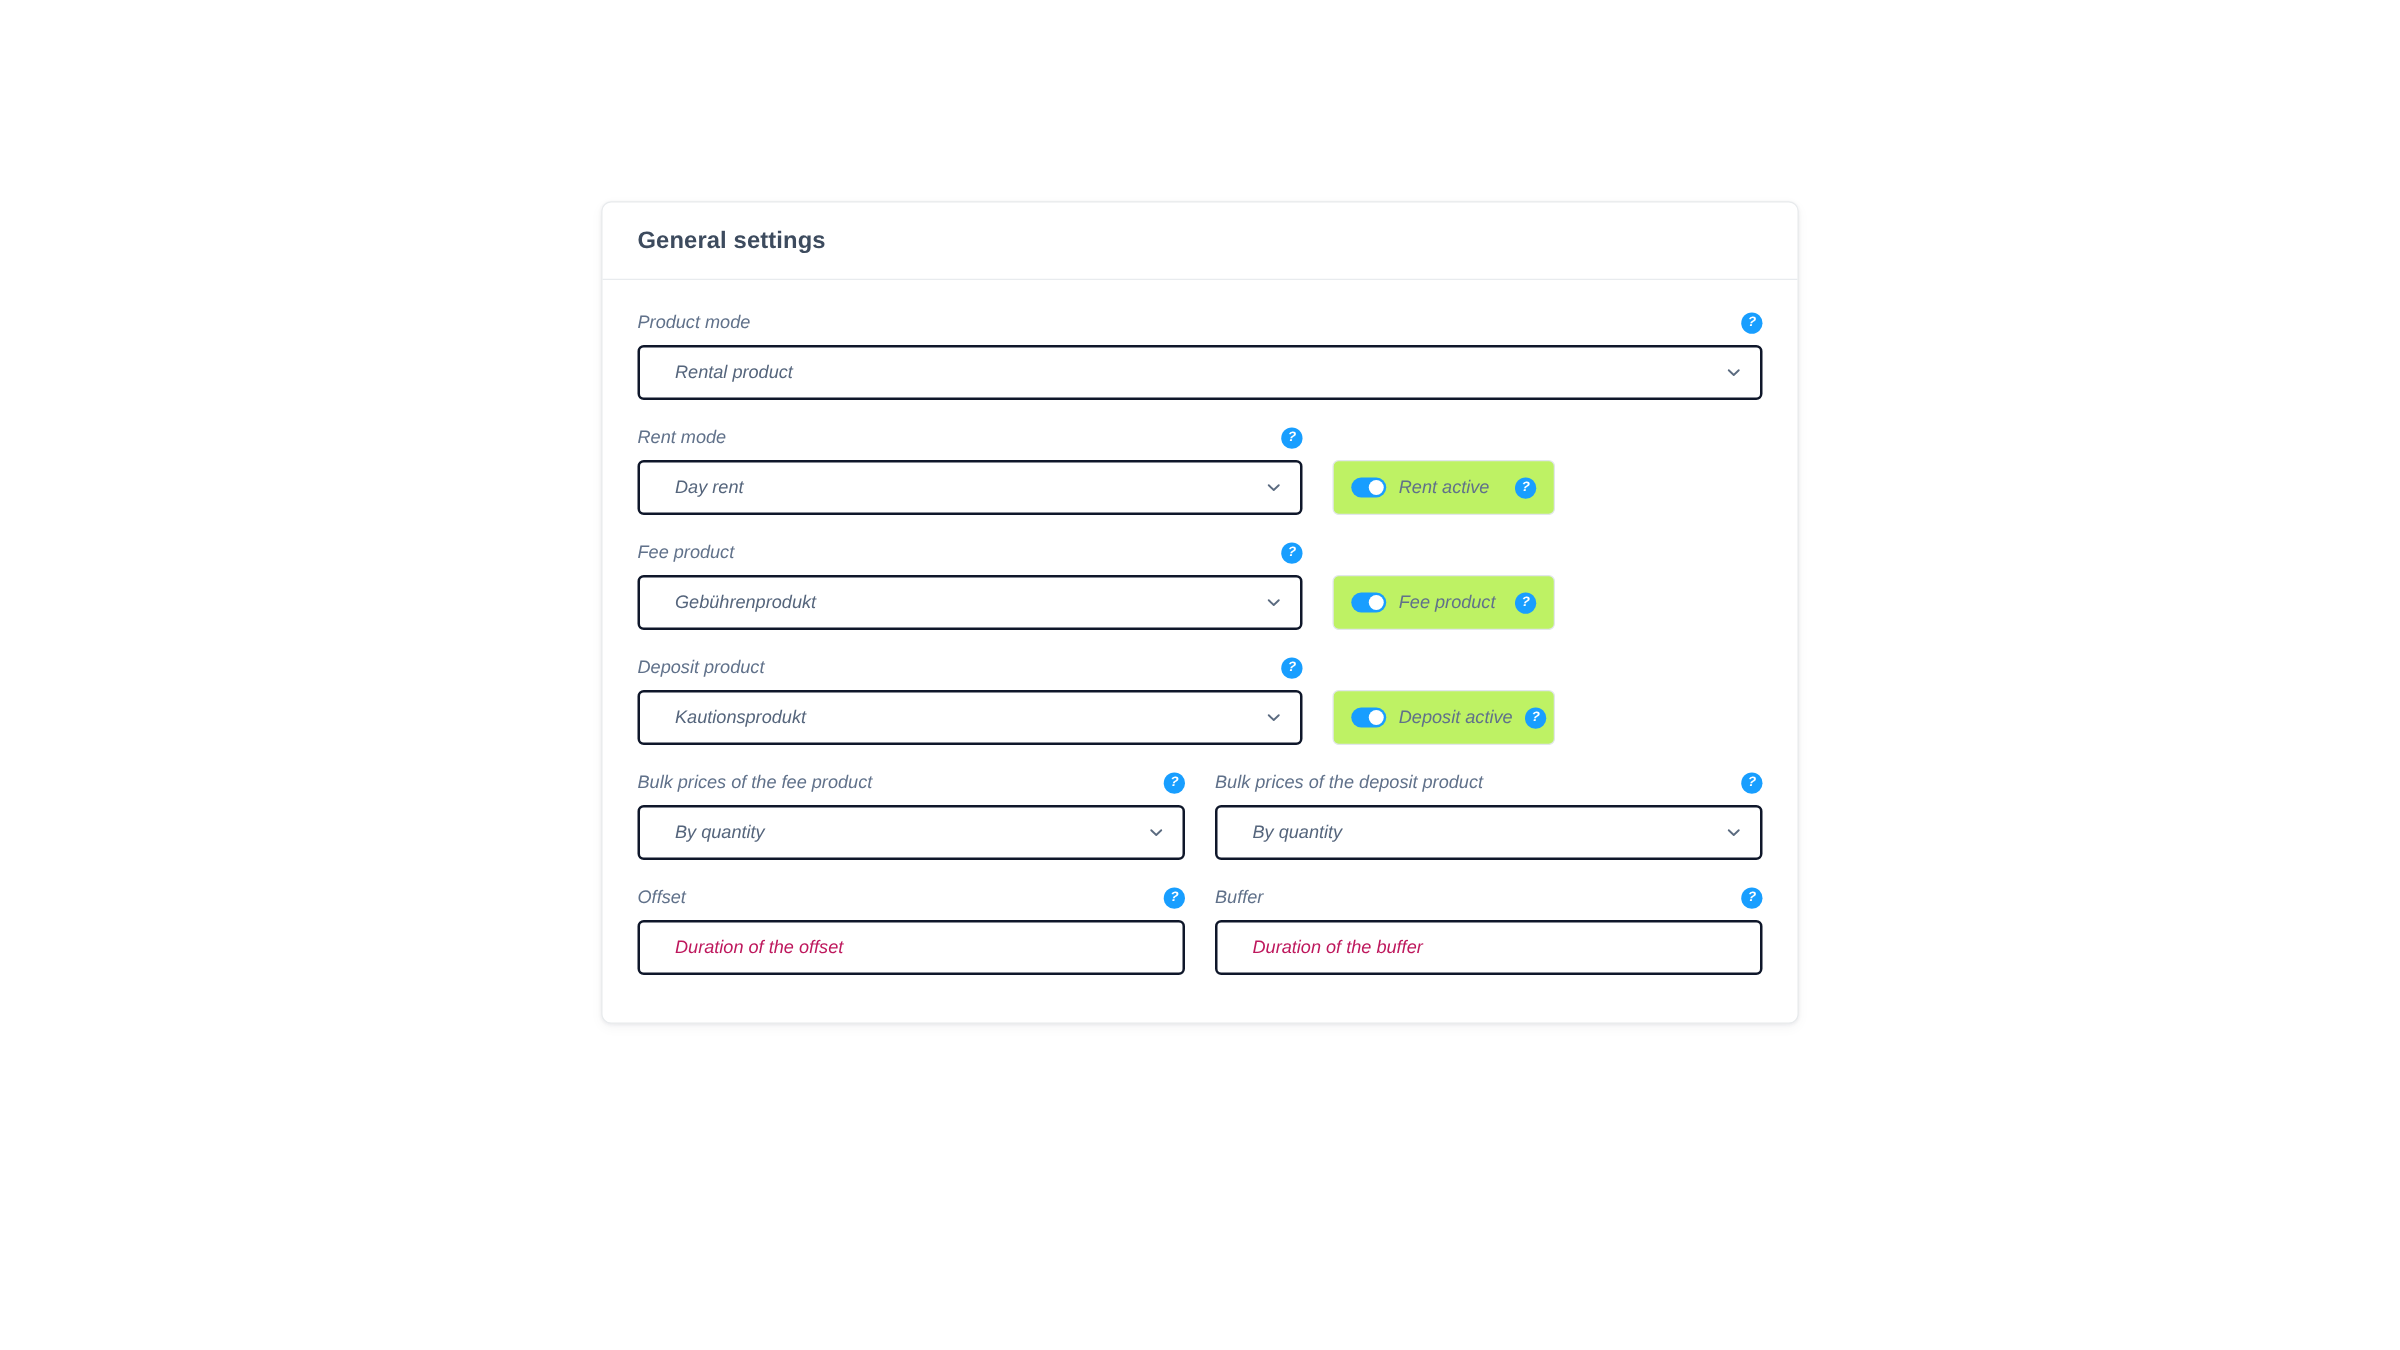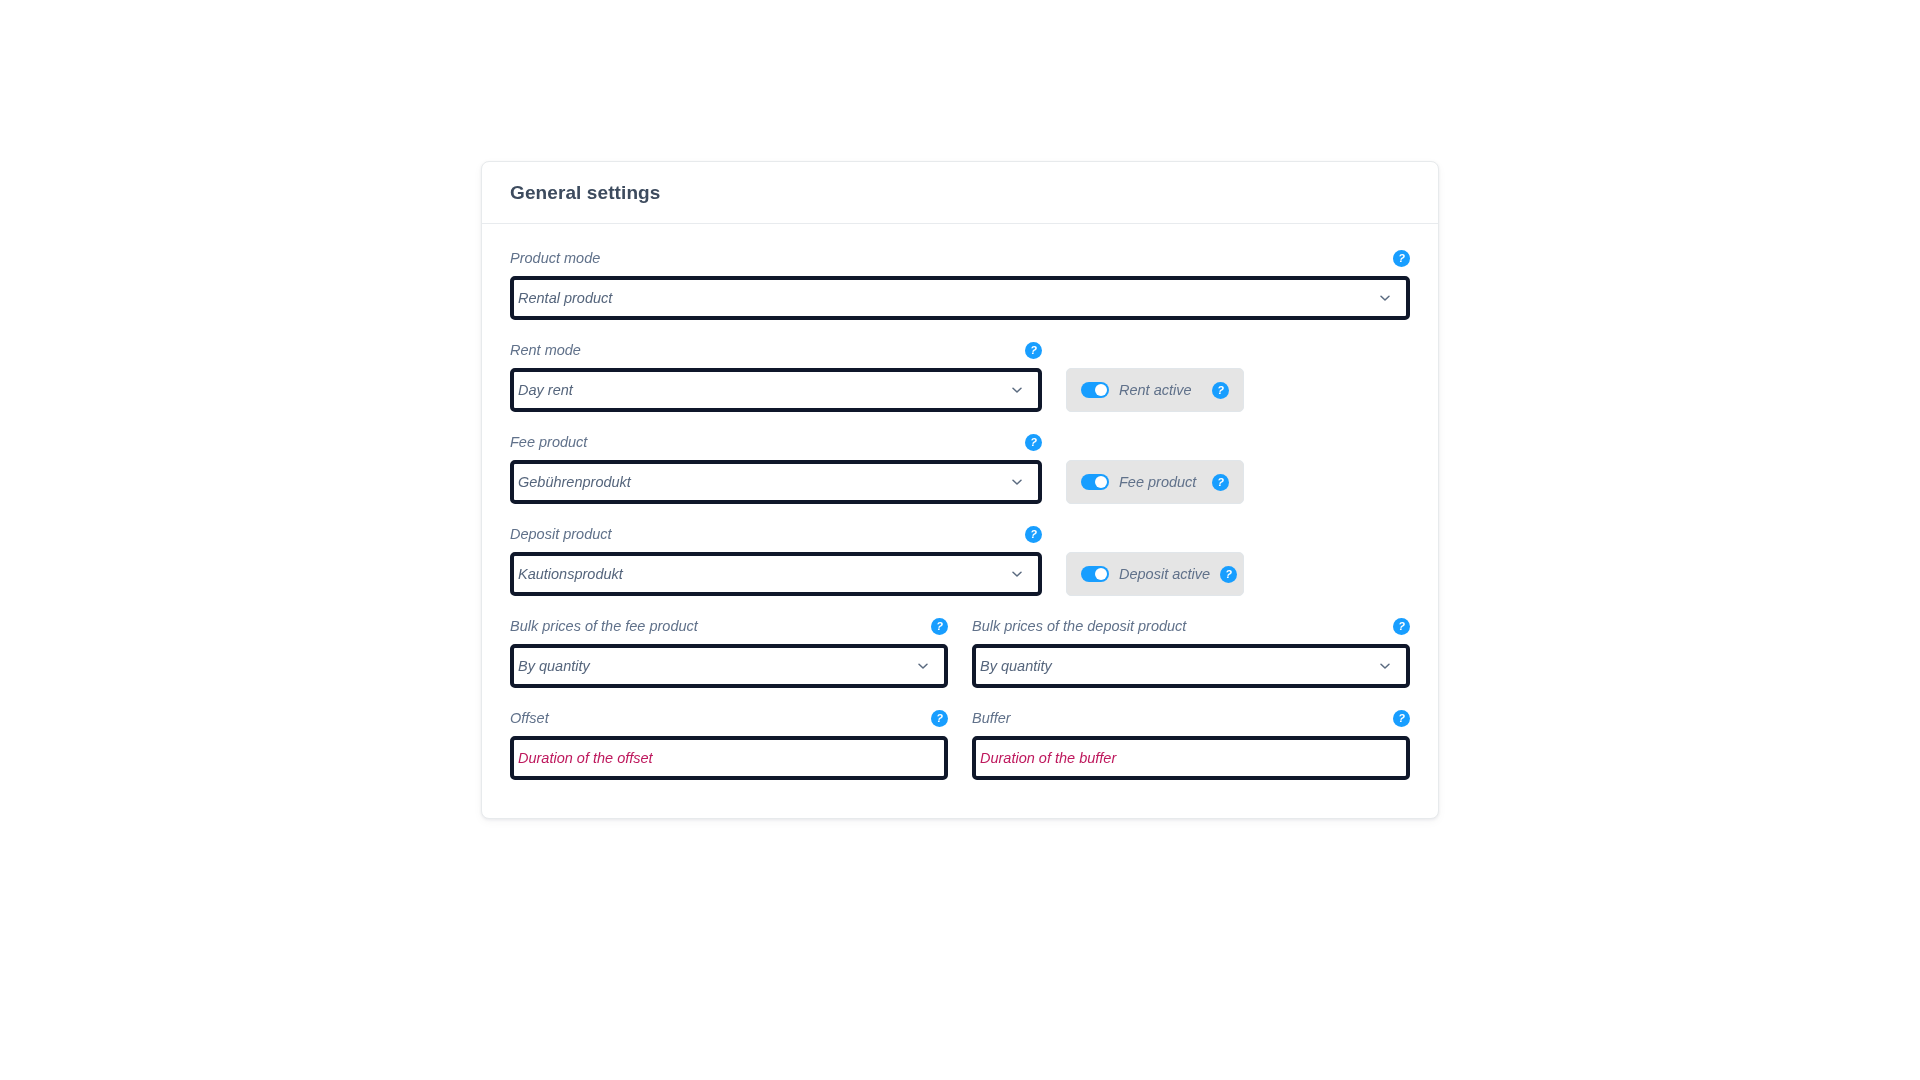--- a/index.html
+++ b/index.html
@@ -85,26 +85,26 @@
     line-height: 1;
     cursor: pointer;
     user-select: none;
   }
 
   
   .control {
     position: relative;
     height: 44px;
     box-sizing: border-box;
-    border: 4px solid #0f172a;
+    border: 2px solid #0f172a;
     border-radius: 5px;
     background: #ffffff;
     display: flex;
     align-items: center;
-    padding: 0 4px;
+    padding: 0 28px;
     cursor: pointer;
   }
 
   .control-value {
     font-size: 14.5px;
     color: #55657c;
   }
 
   .control-placeholder {
     font-size: 14.5px;
@@ -143,21 +143,21 @@
 
   
   .toggle-panel-wrap { display: flex; flex-direction: column; justify-content: flex-end; }
   .toggle-panel-spacer { height: 26px; }
 
   .toggle-panel {
     height: 44px;
     box-sizing: border-box;
     border: 1px solid #e1e6ea;
     border-radius: 5px;
-    background: #e5e5e5;
+    background: #bef264;
     display: flex;
     align-items: center;
     padding: 0 14px;
     gap: 10px;
     cursor: pointer;
   }
 
   .switch {
     position: relative;
     width: 28px;

